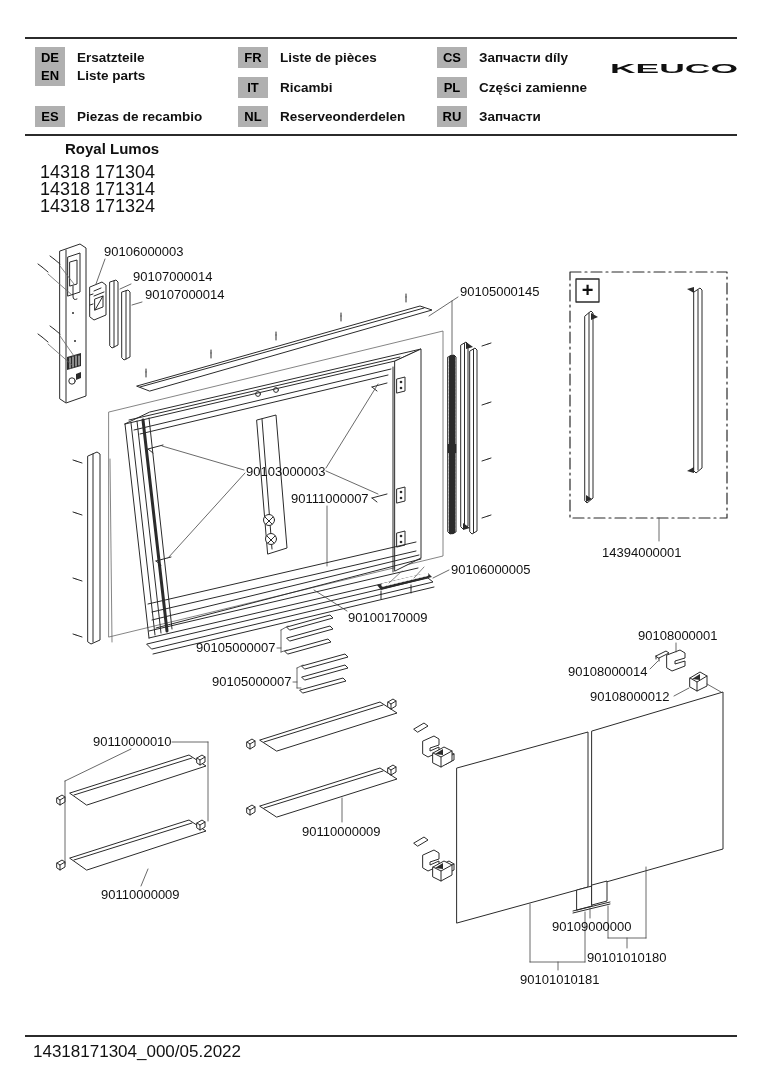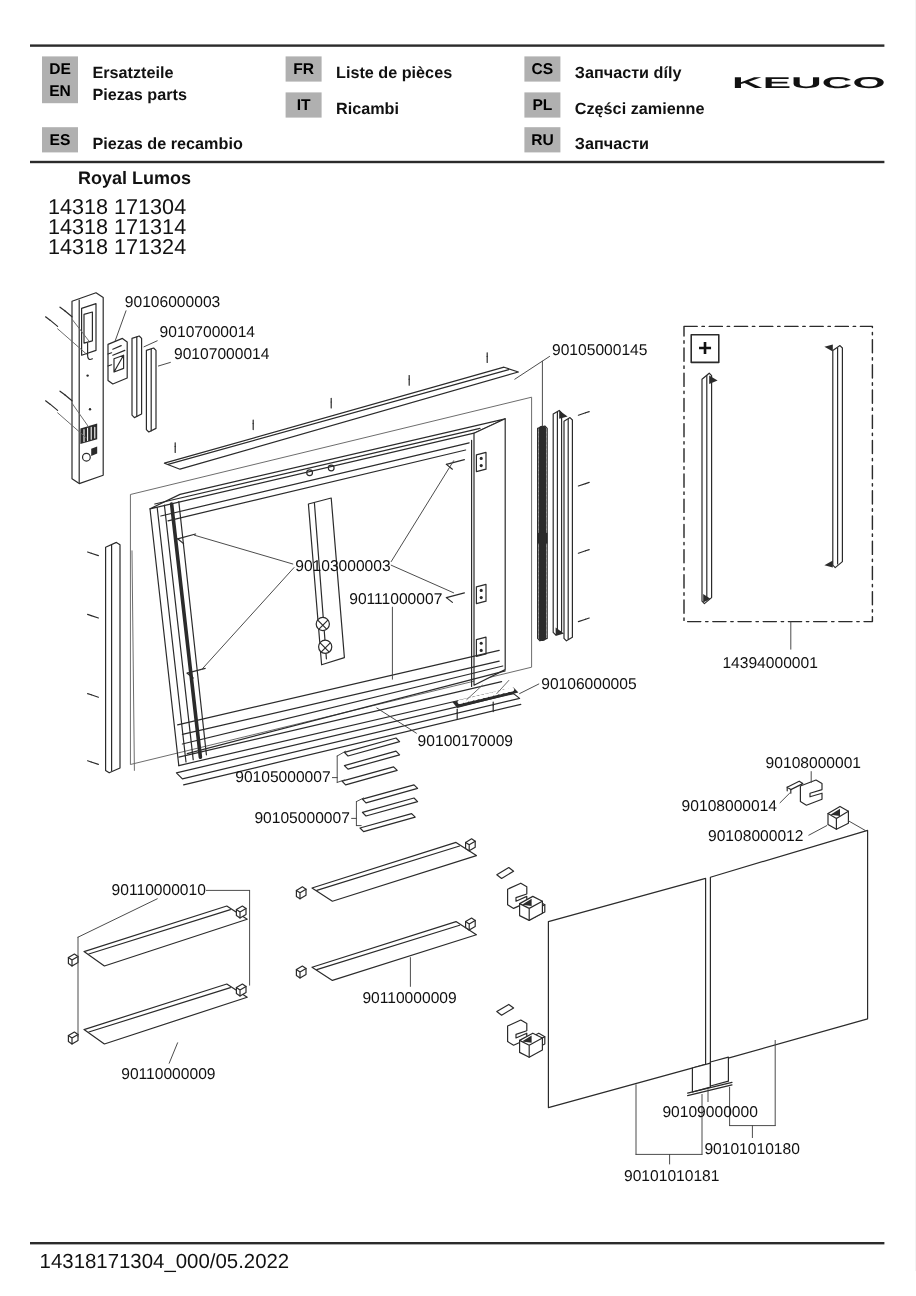--- a/index.html
+++ b/index.html
@@ -1,19 +1,19 @@
 <!DOCTYPE html>
 <html><head>
 <meta charset="utf-8">
 <style>
   html,body{margin:0;padding:0;background:#e8e8e8;}
   .page{position:relative;width:763px;height:1080px;background:#ffffff;overflow:hidden;
         font-family:"Liberation Sans",sans-serif;color:#111;}
   .rule{position:absolute;left:25px;width:712px;background:#2b2b2b;}
-  .lang{position:absolute;display:flex;align-items:flex-end;height:21px;}
+  .lang{position:absolute;display:flex;align-items:center;height:21px;}
   .lang .code{display:inline-block;width:30px;height:21px;background:#b0b0b0;color:#000;
         font-weight:bold;font-size:13px;text-align:center;line-height:21px;}
   .lang .lbl{margin-left:12px;font-weight:bold;font-size:13.5px;white-space:nowrap;}
   .logo-wrap{position:absolute;right:23px;top:42px;margin-left:11px;}
   .product-name{position:absolute;left:35px;top:140px;font-size:15px;font-weight:bold;margin-left:30px;}
   .variant{position:absolute;left:40px;font-size:18px;}
   .footer-id{position:absolute;left:33px;top:1042px;font-size:17px;}
   svg{position:absolute;left:0;top:228px;}
   svg .ln{stroke:#2b2b2b;fill:none;stroke-width:1;stroke-linecap:round;stroke-linejoin:round;}
   svg .fw{fill:#fff;}
@@ -29,33 +29,37 @@
 <div class="page">
 
   <div class="rule" style="top:37px;height:2px;"></div>
 
   <div class="lang" style="left:35px;top:47px">
       <span class="code">DE</span>
       <span class="lbl">Ersatzteile</span>
     </div>
   <div class="lang" style="left:35px;top:65px">
       <span class="code">EN</span>
-      <span class="lbl">Piezas parts</span>
+      <span class="lbl">Liste parts</span>
     </div>
   <div class="lang" style="left:35px;top:106px">
       <span class="code">ES</span>
       <span class="lbl">Piezas de recambio</span>
     </div>
   <div class="lang" style="left:238px;top:47px">
       <span class="code">FR</span>
       <span class="lbl">Liste de pièces</span>
     </div>
   <div class="lang" style="left:238px;top:77px">
       <span class="code">IT</span>
       <span class="lbl">Ricambi</span>
+    </div>
+  <div class="lang" style="left:238px;top:106px">
+      <span class="code">NL</span>
+      <span class="lbl">Reserveonderdelen</span>
     </div>
   <div class="lang" style="left:437px;top:47px">
       <span class="code">CS</span>
       <span class="lbl">Запчасти díly</span>
     </div>
   <div class="lang" style="left:437px;top:77px">
       <span class="code">PL</span>
       <span class="lbl">Części zamienne</span>
     </div>
   <div class="lang" style="left:437px;top:106px">

